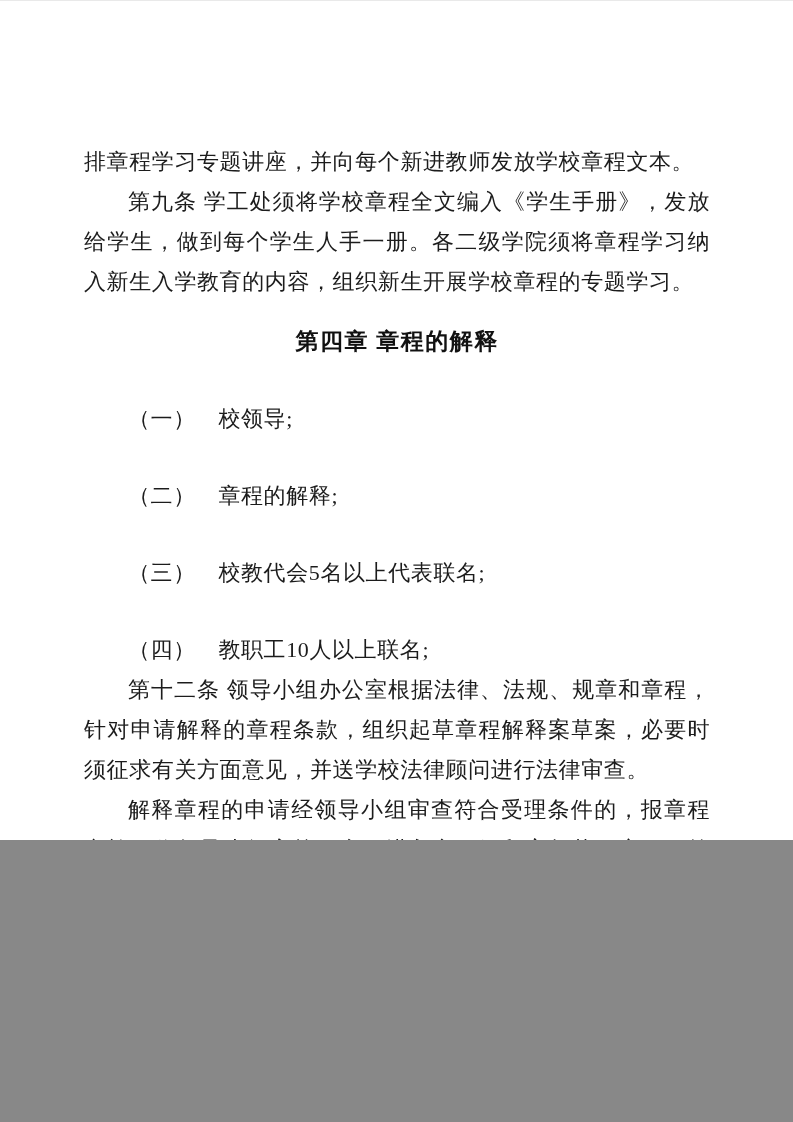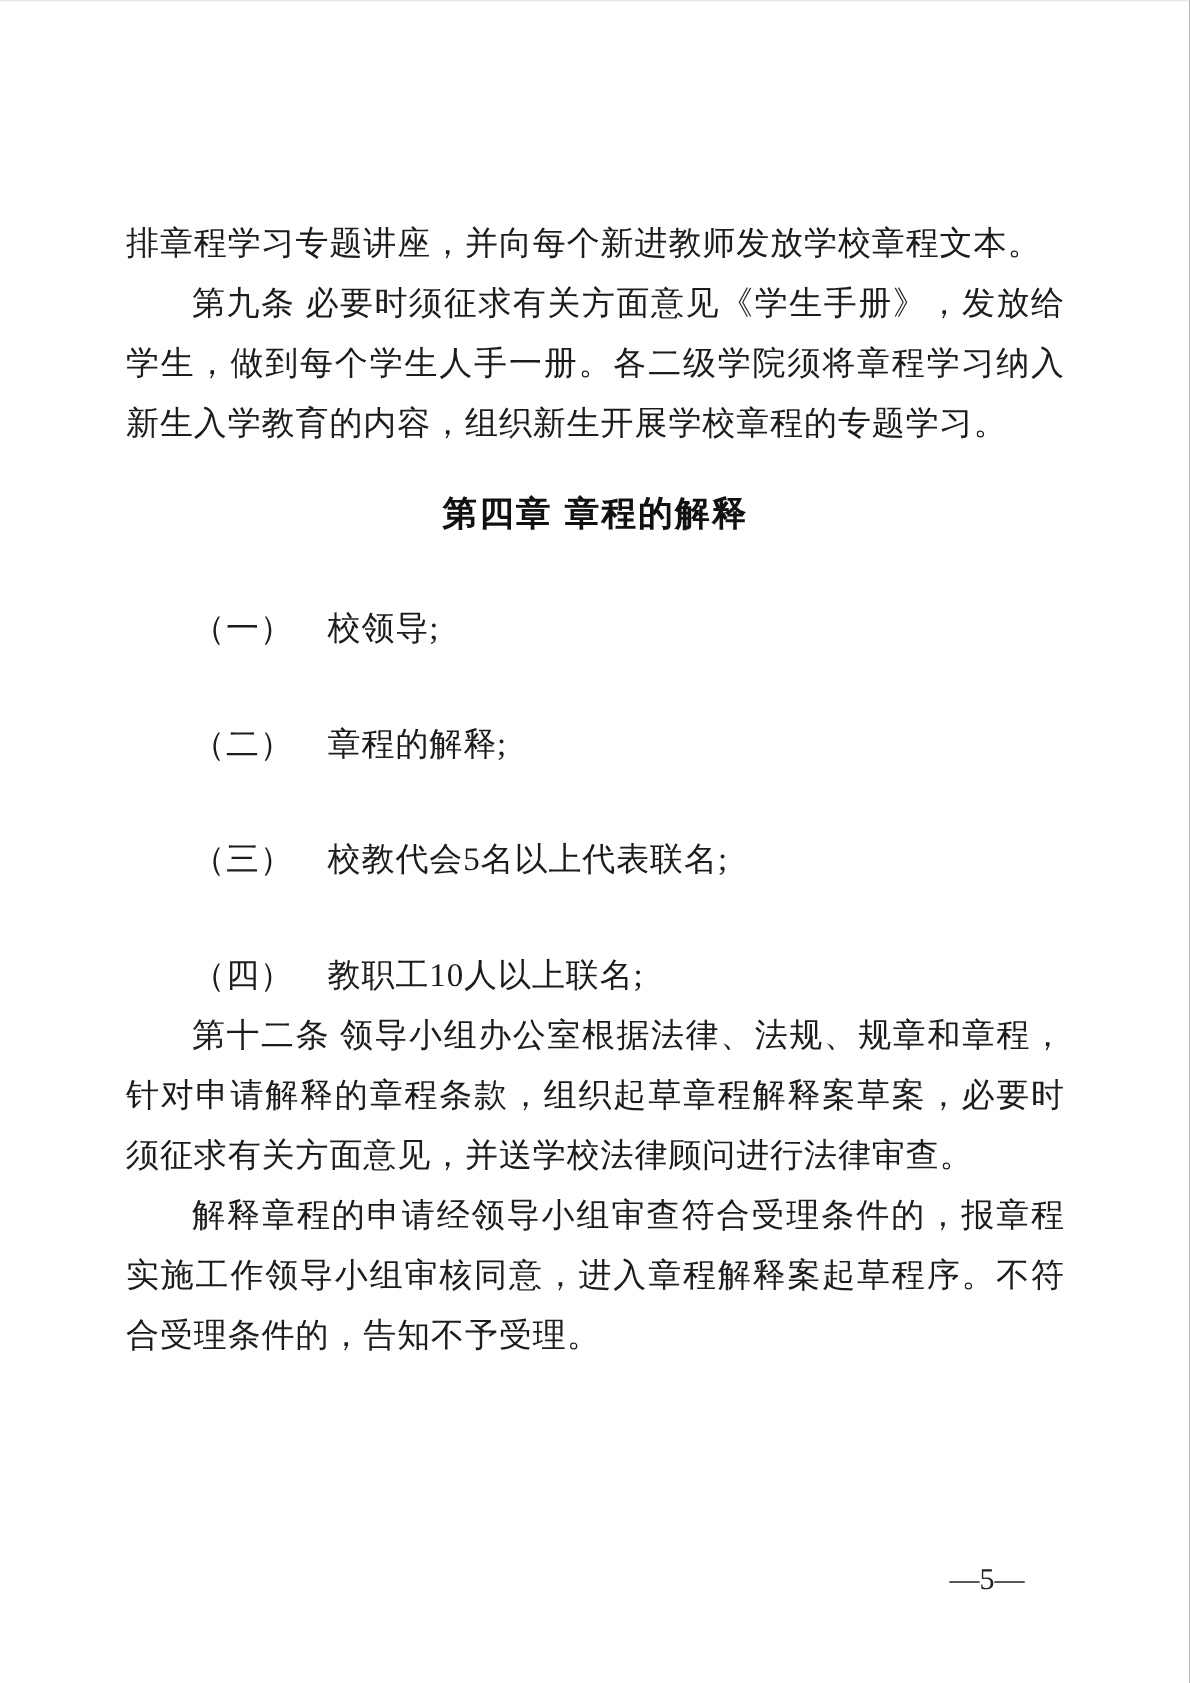--- a/index.html
+++ b/index.html
@@ -3,21 +3,21 @@
 <meta charset="utf-8">
 <style>
   html, body {
     margin: 0;
     padding: 0;
     background: #888;
   }
   .page {
     position: relative;
     width: 793px;
-    height: 1122px;
+    height: 840px;
     margin: 0 auto;
     background: #ffffff;
     border-top: 1px solid #e9e9e9;
     box-sizing: border-box;
     overflow: hidden;
     font-family: "Liberation Serif", "DejaVu Serif", serif;
     color: #1c1c1c;
   }
   .content {
     position: absolute;
@@ -36,21 +36,21 @@
   }
   .para.no-indent {
     text-indent: 0;
   }
   .list-item {
     text-align: left;
     margin-top: 37px;
   }
   .chapter-heading {
     margin: 20px 0 2px 0;
-    font-family: Liberation Sans, sans-serif;
+    font-family: Liberation Serif, serif;
     font-weight: 700;
     font-size: 23px;
     line-height: 40px;
     letter-spacing: 1.5px;
     text-align: center;
     text-indent: 0;
     color: #111111;
   }
   .page-footer {
     position: absolute;
@@ -64,21 +64,21 @@
   }
 </style>
 </head>
 <body>
 
 <div class="page">
   <main class="content">
 
     <p class="para no-indent">排章程学习专题讲座，并向每个新进教师发放学校章程文本。</p>
 
-    <p class="para">第九条 必要时须征求有关方面意见《学生手册》，发放给学生，做到每个学生人手一册。各二级学院须将章程学习纳入新生入学教育的内容，组织新生开展学校章程的专题学习。</p>
+    <p class="para">第九条 学工处须将学校章程全文编入《学生手册》，发放给学生，做到每个学生人手一册。各二级学院须将章程学习纳入新生入学教育的内容，组织新生开展学校章程的专题学习。</p>
 
     <h2 class="chapter-heading">第四章 章程的解释</h2>
 
 
     <p class="para list-item">（一）　校领导;</p>
 
     <p class="para list-item">（二）　章程的解释;</p>
 
     <p class="para list-item">（三）　校教代会5名以上代表联名;</p>
 

